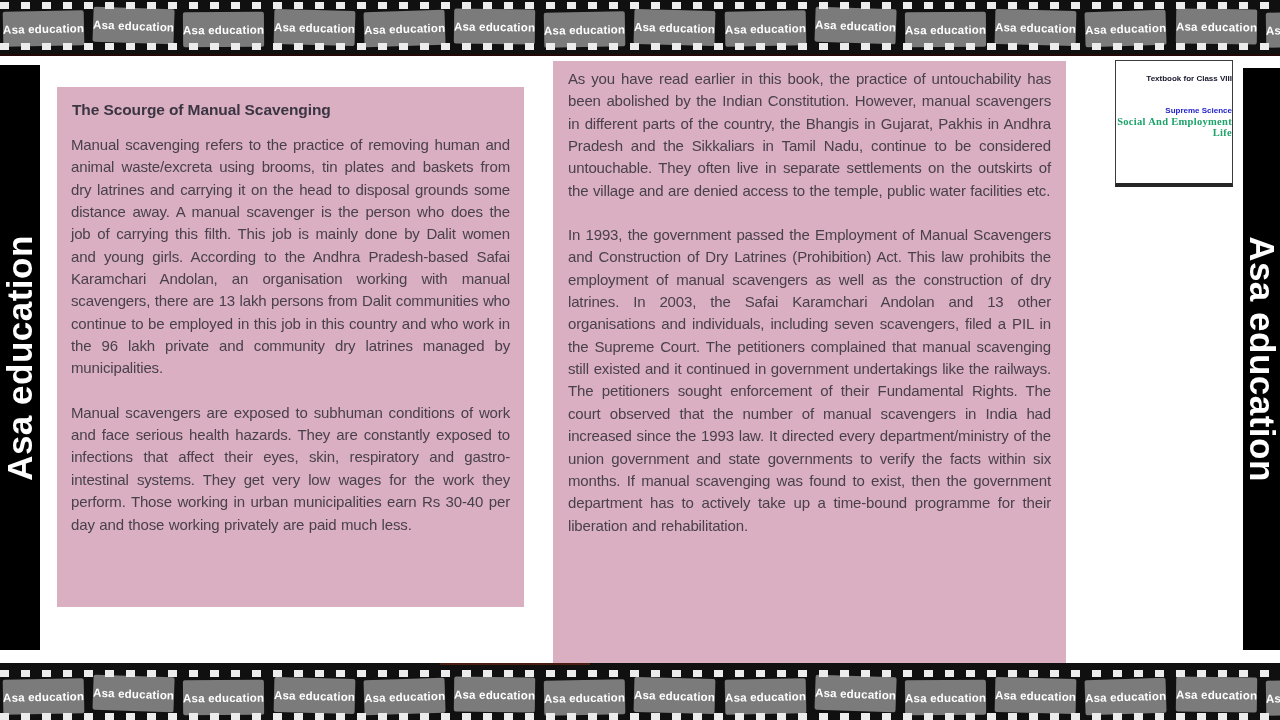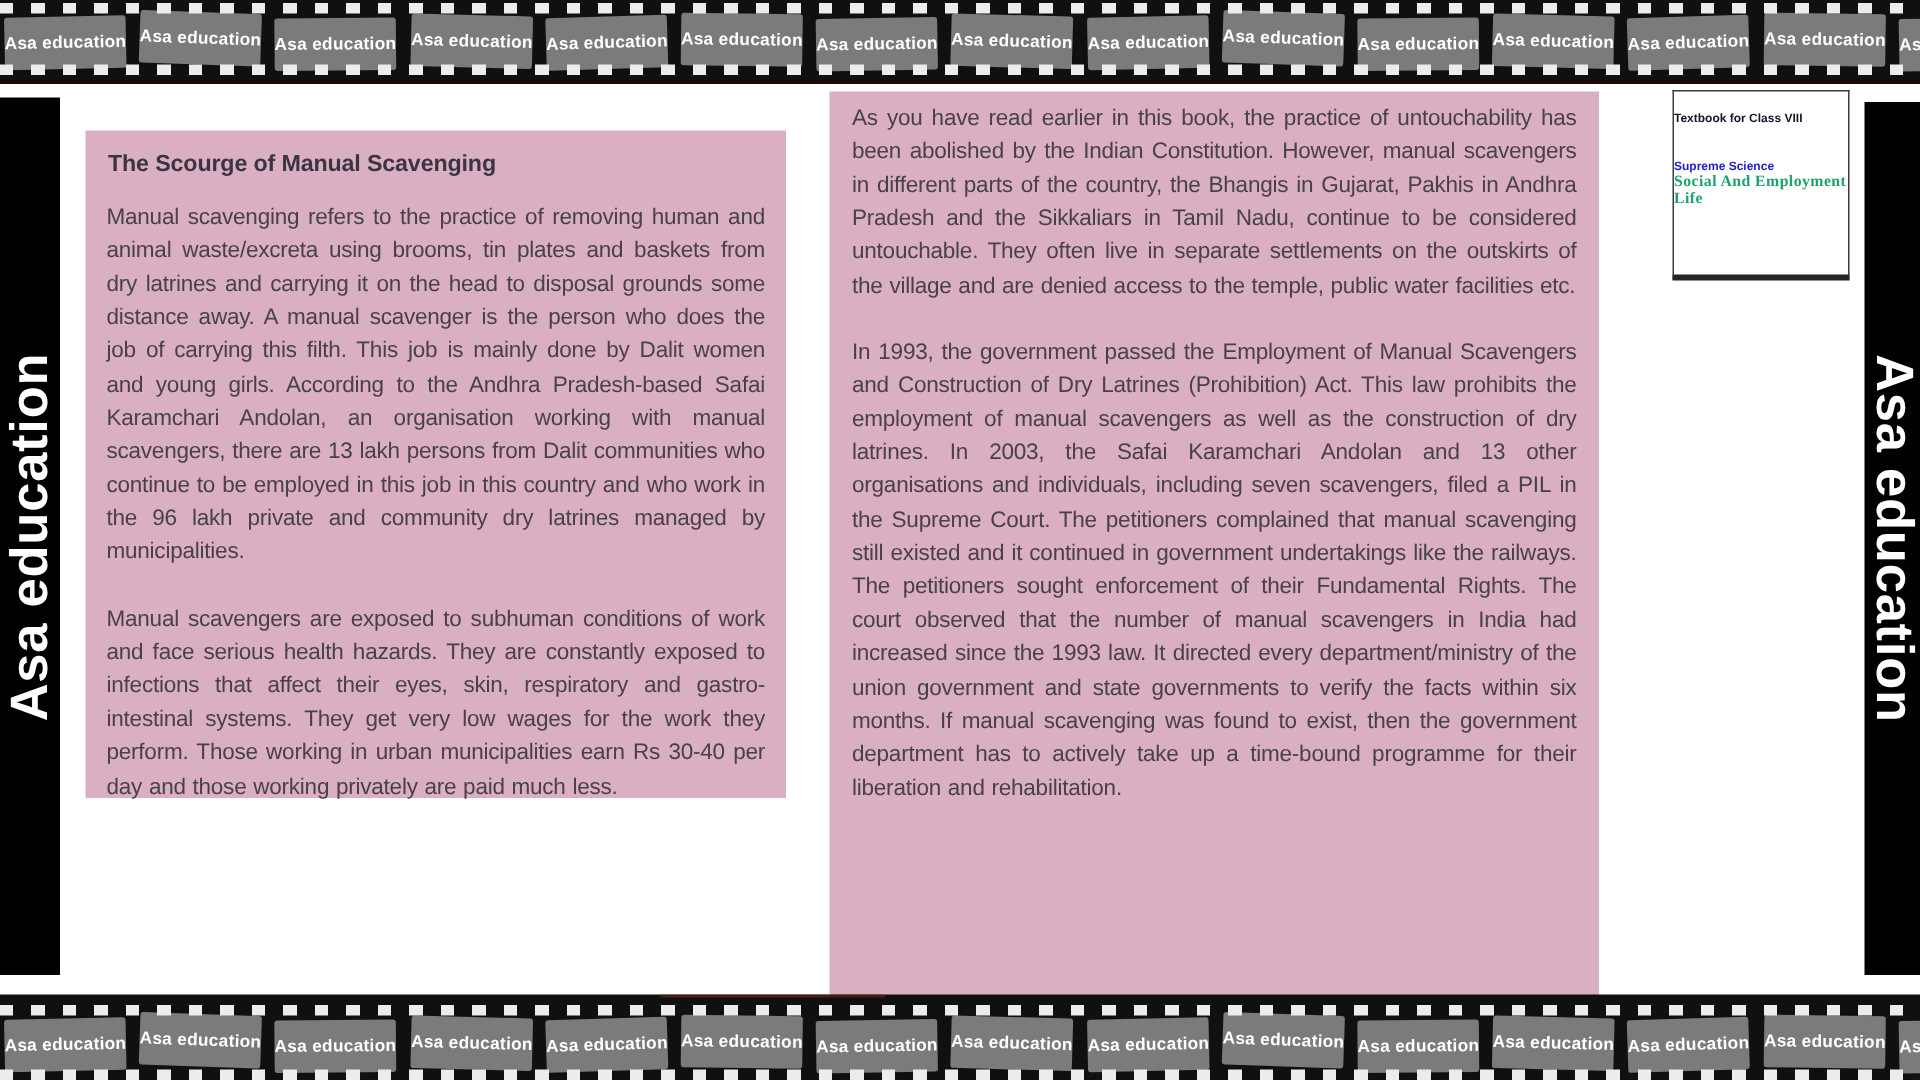--- a/index.html
+++ b/index.html
@@ -101,21 +101,21 @@
   .side-bar.left .vertical-label { transform: translate(-50%, -50%) rotate(-90deg); }
   .side-bar.right .vertical-label { transform: translate(-50%, -50%) rotate(90deg); }
 
   
   .panel {
     position: absolute;
     background: var(--panel-pink, #d9afc1);
     box-sizing: border-box;
     color: var(--body-text, #49404d);
   }
-  .panel.left-panel { left: 57px; top: 87px; width: 467px; height: 445px; padding: 14px 14px 10px 14px; }
+  .panel.left-panel { left: 57px; top: 87px; width: 467px; height: 520px; padding: 14px 14px 10px 14px; }
   .panel.right-panel { left: 553px; top: 61px; width: 513px; height: 710px; padding: 7px 15px 8px 15px; }
   .panel-title {
     margin: 0 0 15px 1px;
     font-size: 15.5px;
     font-weight: bold;
     color: #3b3543;
     letter-spacing: -0.1px;
   }
   .panel p {
     margin: 0 0 22px 0;
@@ -131,21 +131,21 @@
   .book-cover {
     position: absolute;
     left: 1115px;
     top: 60px;
     width: 118px;
     height: 127px;
     background: #ffffff;
     border: 1px solid #3c3c3c;
     border-bottom: 4px solid #262626;
     box-sizing: border-box;
-    text-align: left;
+    text-align: right;
   }
   .cover-line1 {
     margin-top: 13px;
     font-size: 8px;
     font-weight: bold;
     color: var(--cover-line1, #15152b);
   }
   .cover-line2 {
     margin-top: 23px;
     font-size: 8px;

